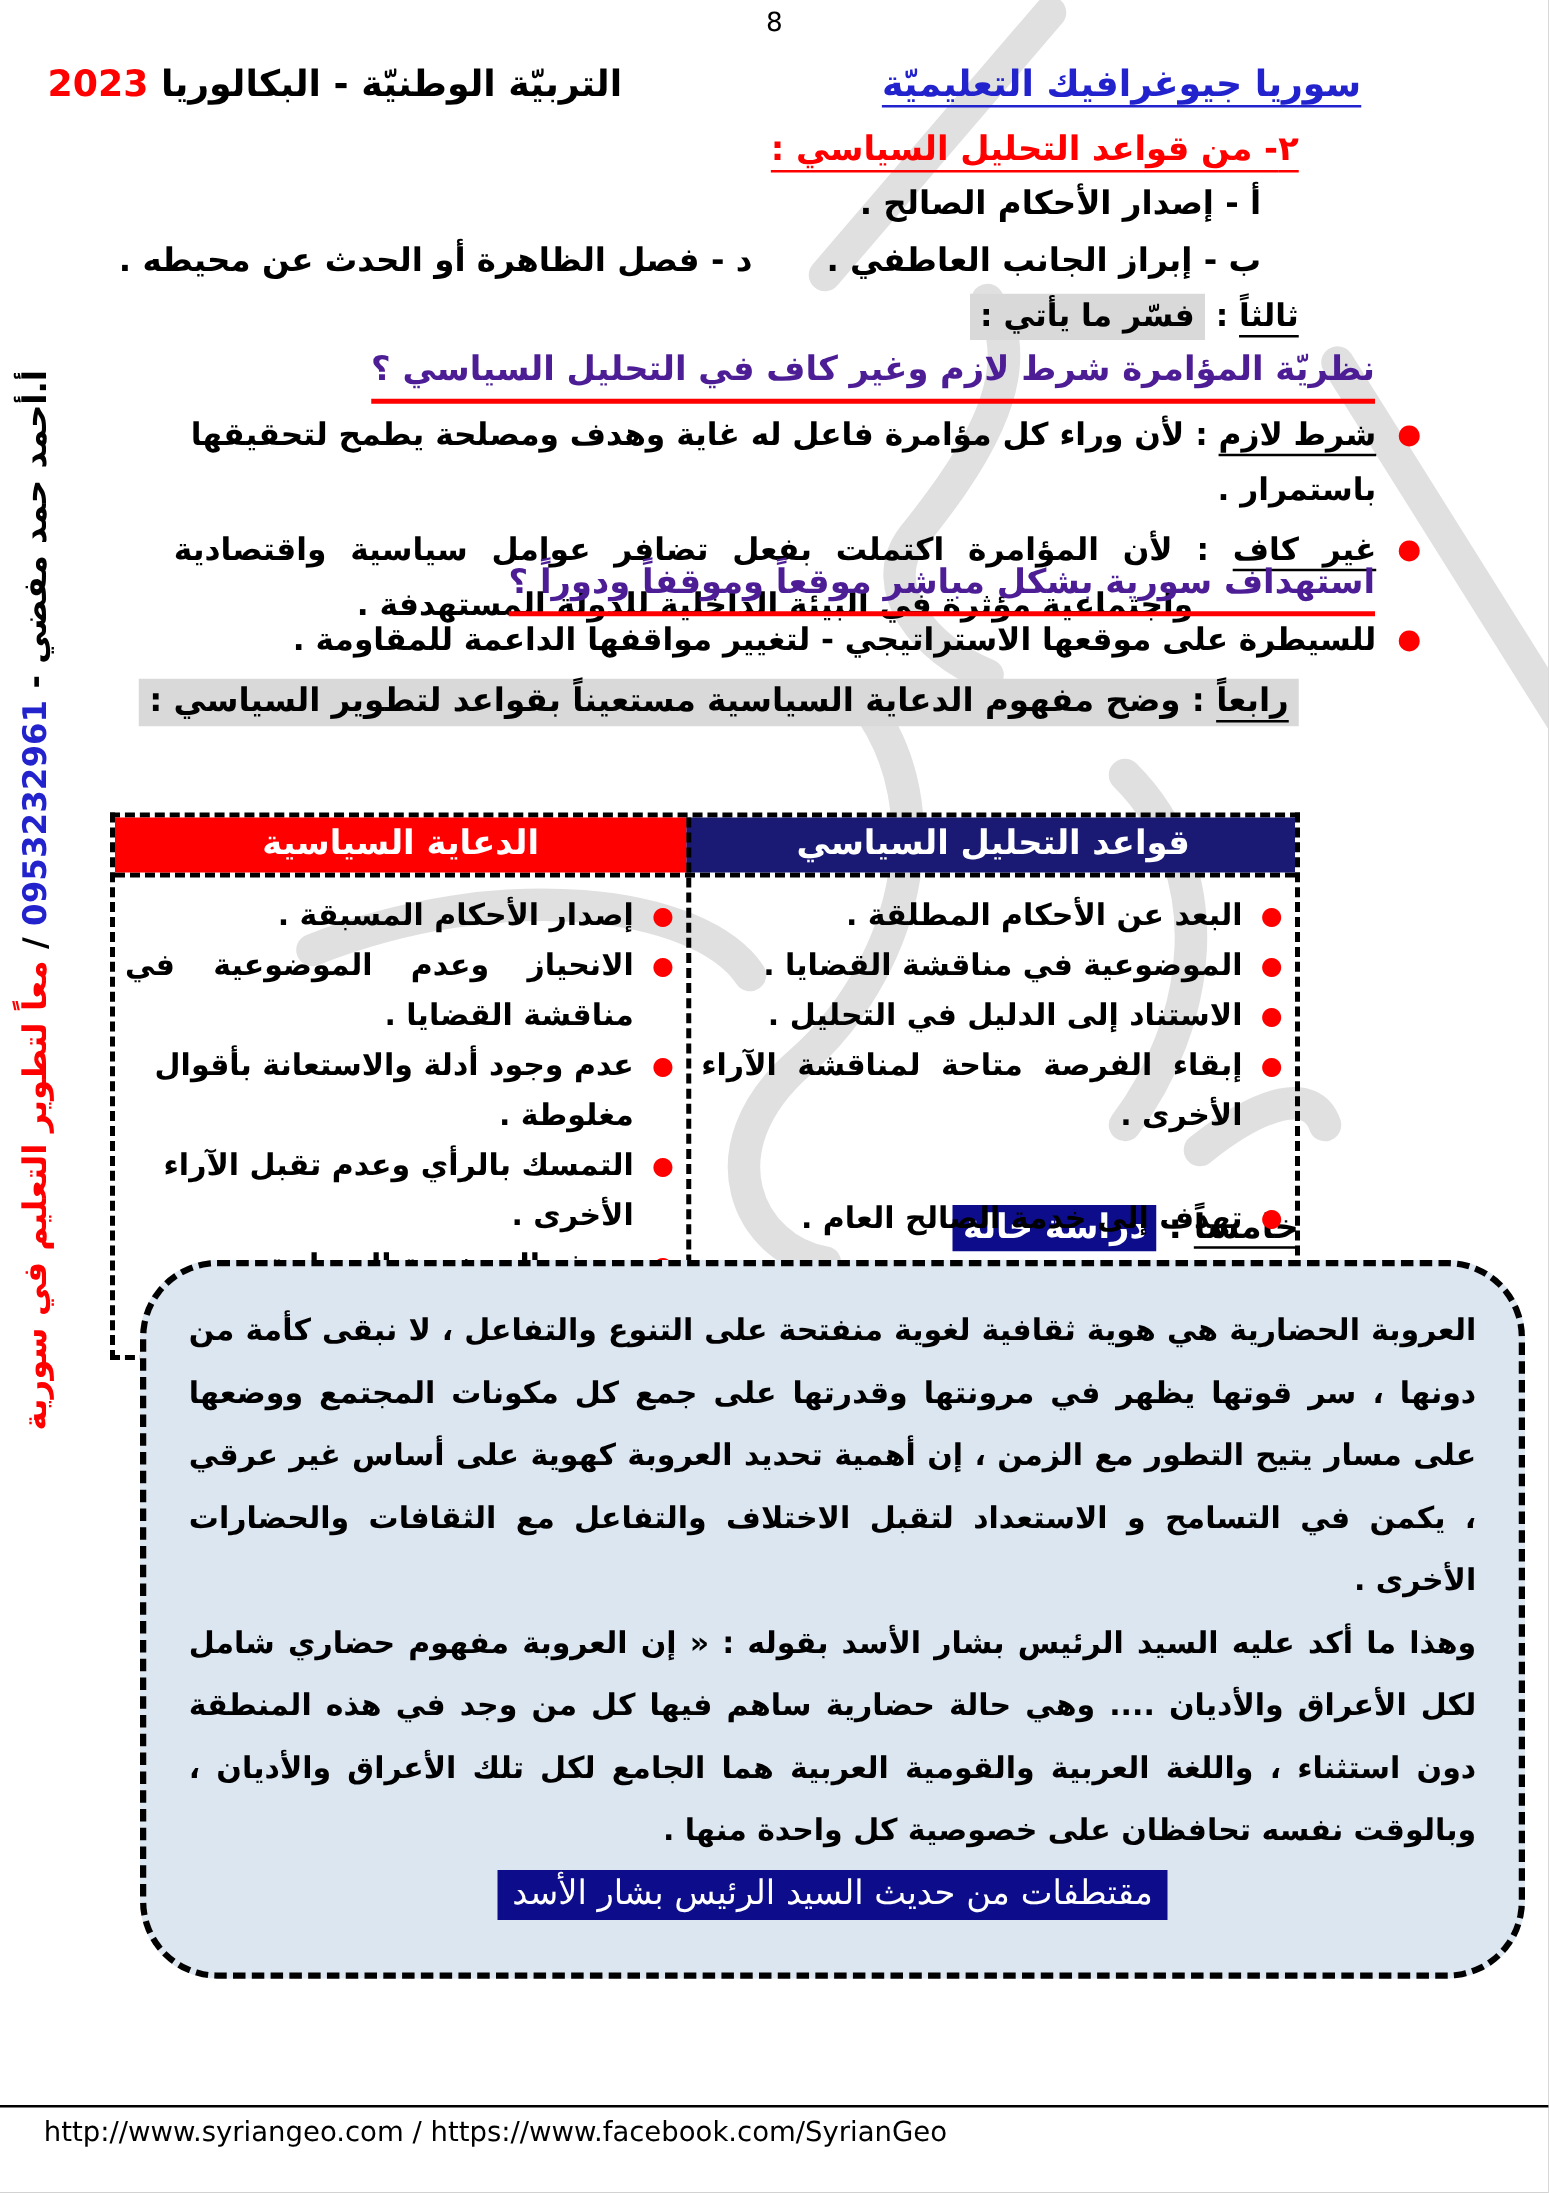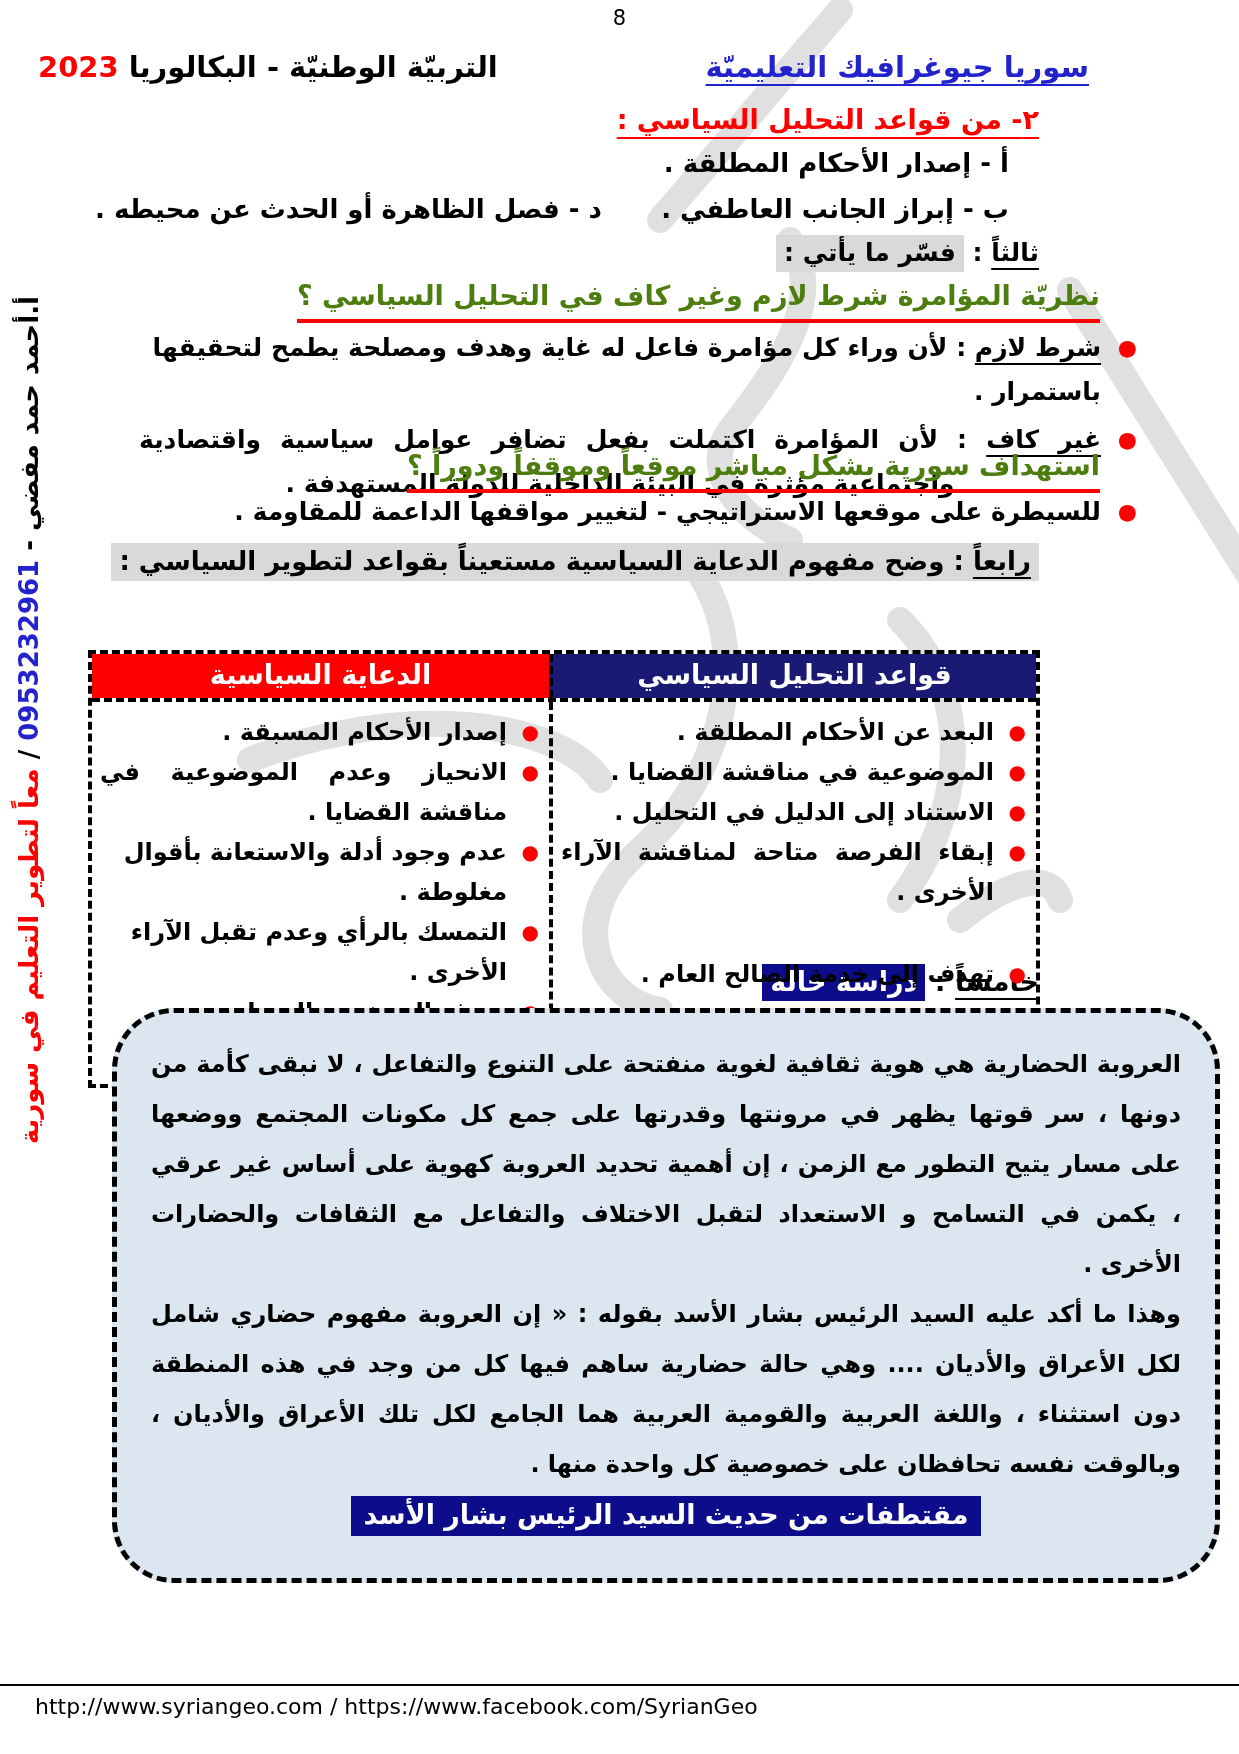--- a/index.html
+++ b/index.html
@@ -28,21 +28,21 @@
   .it-a { top:148px; right:230px; }
   .it-b { top:194px; right:230px; }
   .it-c { top:146px; left:95px; direction:rtl; }
   .it-d { top:194px; left:95px; direction:rtl; }
   .navy-hl { background:#0D0D8C; color:#fff; padding:2px 8px 4px 8px; }
 
   .sec3-line { top:238px; right:200px; font-size:25px; font-weight:bold; }
   .ul-black { text-decoration:underline; text-underline-offset:7px; }
   .gray-hl { background:#D9D9D9; padding:3px 8px 5px 8px; }
 
-  .red-q { font-size:27px; font-weight:bold; color:#4d7c0f;
+  .red-q { font-size:27px; font-weight:bold; color:#4c1d95;
            border-bottom:4px solid #FF0000; padding-bottom:8px; }
   .q1 { top:280px; right:139px; }
   .q2 { top:450px; right:139px; }
 
   .blist { right:100px; width:1000px; list-style:none; }
   .blist1 { top:326px; }
   .blist2 { top:490px; }
   .blist li { position:relative; padding-right:38px; font-size:25px; font-weight:bold;
               color:#000; line-height:44px; text-align:right; margin-bottom:4px; }
   .blist li .blt { position:absolute; right:2px; top:0; color:#FF0000; font-size:22px; }
@@ -70,21 +70,21 @@
   .tlist li.just2 { text-align:justify; text-align-last:right; }
 
   .sec5-line { top:966px; right:200px; font-size:27px; font-weight:bold; }
 
   .casebox { top:1008px; left:112px; width:1108px; min-height:575px;
              background:#DCE6F1; border:5px dashed #000; border-radius:62px;
              padding:26px 34px 20px 34px; direction:rtl; z-index:1; }
   .casebox p { font-size:24px; font-weight:bold; color:#000; line-height:50px;
                text-align:justify; text-align-last:right; }
   .case-caption { text-align:center; margin-top:10px; }
-  .case-caption span { background:#0D0D8C; color:#fff; font-size:27px; font-weight:bold;
+  .case-caption span { background:#0D0D8C; color:#fff; font-size:27px; font-weight:normal;
                        padding:3px 12px 6px 12px; }
 
   .vside { position:absolute; left:-385px; top:695px; width:840px; height:42px;
            transform:rotate(-90deg); direction:rtl; text-align:center;
            font-size:26px; font-weight:bold; white-space:nowrap; z-index:1; }
   .vside .phone { color:#2323CE; }
   .vside .slogan { color:#FF0000; }
 
   .foot-rule { top:1684px; left:0; width:100%; border-top:2px solid #000; }
   .foot-right { top:1692px; right:45px; font-size:24px; font-weight:bold; color:#8B1A1A; }
@@ -113,21 +113,21 @@
     <div class="abs pagenum">8</div>
 
     <div class="abs hdr-right">سوريا جيوغرافيك التعليميّة</div>
 
     <div class="abs hdr-left">
       <span>التربيّة الوطنيّة - البكالوريا </span><span class="year">2023</span>
     </div>
 
     <div class="abs sec2-heading">٢- من قواعد التحليل السياسي :</div>
 
-    <div class="abs item it-a">أ -  إصدار الأحكام المطلقة .</div>
+    <div class="abs item it-a">أ -  إصدار الأحكام الصالح .</div>
     <div class="abs item it-b">ب - إبراز الجانب العاطفي .</div>
     <div class="abs item it-d">د - فصل الظاهرة أو الحدث عن محيطه .</div>
 
     <div class="abs sec3-line">
       <span class="ul-black">ثالثاً</span><span> :  </span><span class="gray-hl">فسّر ما يأتي :</span>
     </div>
 
     <div class="abs red-q q1">نظريّة المؤامرة شرط لازم وغير كاف في التحليل السياسي ؟</div>
 
     <ul class="abs blist blist1">

